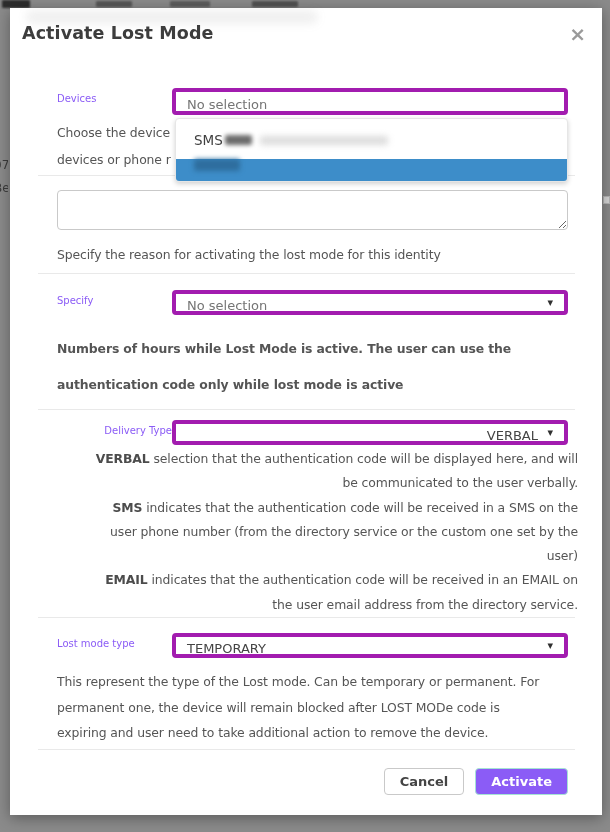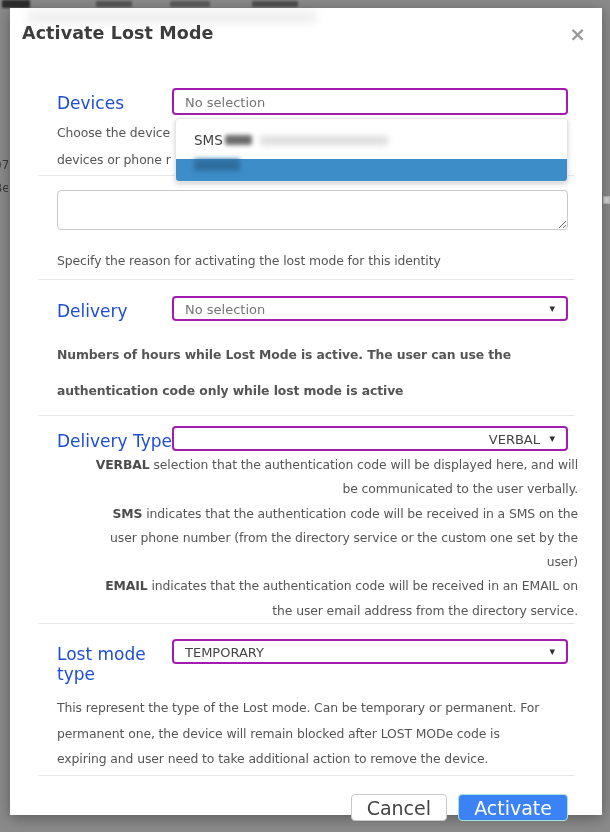--- a/index.html
+++ b/index.html
@@ -35,26 +35,26 @@
     position:absolute; right:16px; top:16px;
     background:none; border:none; cursor:pointer;
     font-size:20px; font-weight:700; color:#9a9a9a; line-height:20px;
     font-family:"DejaVu Sans","Liberation Sans",sans-serif;
   }
   .modal-body { padding:80px 34px 0 47px; }
   .form-group { position:relative; }
   .row { display:flex; align-items:flex-start; }
   .flabel {
     width:115px; flex:0 0 115px; padding-top:5px;
-    font-size:17px; color:#1d4ed8;
+    font-size:10px; color:#8b5cf6;
   }
   .control { flex:1; position:relative; }
   .field, .select {
     height:27px; line-height:25px; width:100%;
-    border:2px solid #a21caf; border-radius:4px; background:#fff;
+    border:4px solid #a21caf; border-radius:4px; background:#fff;
     font-size:13px; padding:0 26px 0 11px; position:relative;
     cursor:pointer;
   }
   .field { color:#757575; }
   .select { color:#444; height:25px; line-height:23px; }
   .caret {
     position:absolute; right:11px; top:50%; margin-top:-8px;
     font-size:11px; color:#2f2f2f; line-height:16px; pointer-events:none;
   }
   textarea.desc {
@@ -92,39 +92,40 @@
   }
   .redact-blue {
     display:block; width:46px; height:12px; margin:7px 0 0 18px;
     background:#2e6e9e; filter:blur(2.5px); border-radius:2px;
   }
   
   .g-devices .help { margin-top:4px; line-height:27px; }
   .hr1 { margin-top:2px !important; }
   .g-desc { margin-top:14px; }
   .g-desc .flabel { padding-top:8px; }
-  .g-desc .help { margin-top:21px; line-height:20px; }
+  .g-desc .help { margin-top:15px; line-height:20px; }
   .hr2 { margin-top:8px !important; }
   .g-duration { margin-top:16px; }
   .g-duration .help { margin-top:16px; line-height:36px;font-weight:bold; }
   .hr3 { margin-top:6px !important; }
   .g-delivery { margin-top:10px;text-align:right; }
   .g-delivery .help { margin-top:2px; line-height:24.3px; }
   .hr4 { margin-top:0 !important; }
   .g-lost { margin-top:15px; }
   .g-lost .help { margin-top:11px; line-height:25.7px; }
   .hr5 { margin-top:3px !important; }
   .footer { padding-top:18px; text-align:right; }
   .btn {
     display:inline-block; height:27px; padding:0 15px;
-    border-radius:4px; font-size:19px; cursor:pointer;
+    border-radius:4px; font-size:13px; cursor:pointer;
     font-family:"DejaVu Sans","Liberation Sans",sans-serif;
+    font-weight:bold;
   }
   .btn-cancel { background:#fff; border:1px solid #c9c9c9; color:#444; margin-right:6px; }
-  .btn-activate { background:#3b82f6; border:1px solid #a5e3d4; color:#ffffff; }
+  .btn-activate { background:#8b5cf6; border:1px solid #a5e3d4; color:#ffffff; }
 </style>
 </head>
 <body>
 
 <div class="bg-blob" style="left:2px; top:0; width:28px; height:8px; background:#2d2d2d;"></div>
 <div class="bg-blob" style="left:96px; top:1px; width:36px; height:6px; background:#575757;"></div>
 <div class="bg-blob" style="left:170px; top:1px; width:40px; height:6px; background:#5d5d5d;"></div>
 <div class="bg-blob" style="left:252px; top:1px; width:46px; height:6px; background:#525252;"></div>
 <div class="bg-frag" style="left:-6px; top:158px;">07</div>
 <div class="bg-frag" style="left:-6px; top:181px;">Be</div>
@@ -166,21 +167,21 @@
         <div class="control">
           <textarea class="desc" style=""></textarea>
         </div>
       </div>
       <div class="help">Specify the reason for activating the lost mode for this identity</div>
     </div>
     <hr class="divider hr2">
 
     <div class="form-group g-duration">
       <div class="row">
-        <div class="flabel">Delivery</div>
+        <div class="flabel">Specify</div>
         <div class="control">
           <div class="select">
             <span style="color:#757575;">No selection</span>
             <span class="caret">▾</span>
           </div>
         </div>
       </div>
       <div class="help">Numbers of hours while Lost Mode is active. The user can use the
 authentication code only while lost mode is active</div>
     </div>

